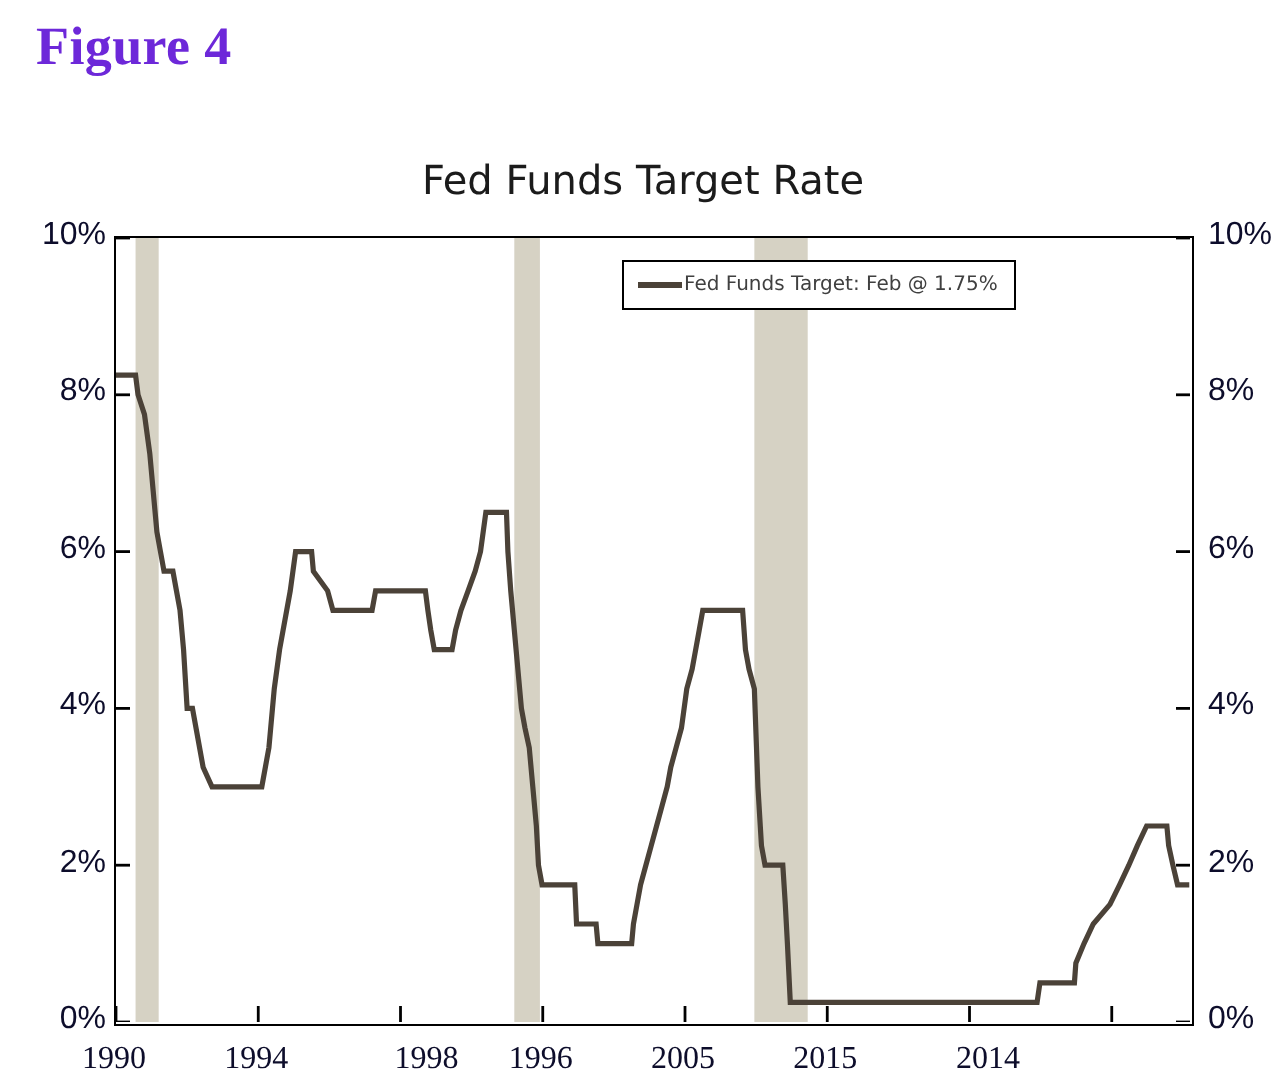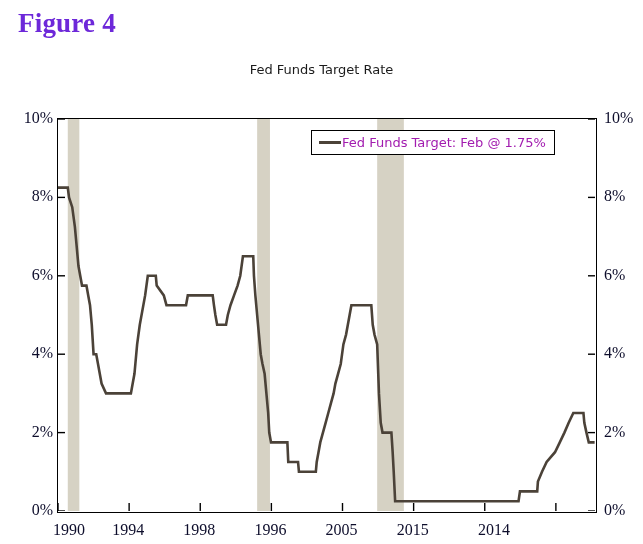--- a/index.html
+++ b/index.html
@@ -29,25 +29,25 @@
     font-weight: bold;
     font-size: 27px;
     letter-spacing: 0.2px;
     color: #6d28d9;
     white-space: nowrap;
   }
   
   #chart-title {
     position: absolute;
     left: 0;
-    top: 62px;
+    top: 78px;
     width: 643px;
     text-align: center;
     font-family: "DejaVu Sans", "Liberation Sans", sans-serif;
-    font-size: 13px;
+    font-size: 20px;
     font-weight: normal;
     color: #1b1b1b;
   }
   
   #plot-area {
     position: absolute;
     left: 57px;
     top: 118px;
     width: 540px;
     height: 395px;
@@ -60,21 +60,21 @@
   }
   #plot-svg {
     position: absolute;
     left: 0;
     top: 0;
     display: block;
   }
   
   .ytick-label {
     position: absolute;
-    font-family: Liberation Serif, serif;
+    font-family: Liberation Sans, sans-serif;
     font-size: 16px;
     color: #0d0d2b;
     white-space: nowrap;
     line-height: 1;
   }
   .ytick-label.left  { text-align: right; right: 590px; }
   .ytick-label.right { text-align: left;  left: 604px; }
   .xtick-label {
     position: absolute;
     font-family: "Liberation Serif", "DejaVu Serif", serif;
@@ -99,22 +99,22 @@
   }
   #legend-swatch {
     width: 22px;
     height: 3.2px;
     background: #4b4238;
     margin-right: 1px;
     flex: 0 0 auto;
   }
   #legend-text {
     font-family: "DejaVu Sans", "Liberation Sans", sans-serif;
-    font-size: 13px;
-    color: #a21caf;
+    font-size: 10px;
+    color: #404040;
     white-space: nowrap;
   }
 </style>
 </head>
 <body>
 
 <div id="figure-root">
 
   <div id="figure-label">Figure 4</div>
 
@@ -165,23 +165,23 @@
     </div>
   <div id="ytick-labels-right">
       <div class="ytick-label right" style="top: 502px;">0%</div>
       <div class="ytick-label right" style="top: 423.6px;">2%</div>
       <div class="ytick-label right" style="top: 345.2px;">4%</div>
       <div class="ytick-label right" style="top: 266.8px;">6%</div>
       <div class="ytick-label right" style="top: 188.4px;">8%</div>
       <div class="ytick-label right" style="top: 110px;">10%</div>
     </div>
   <div id="xtick-labels">
-      <div class="xtick-label" style="left: 39px; width: 60px; top: 522px; font-family: Liberation Serif, serif;">1990</div>
+      <div class="xtick-label" style="left: 27px; width: 60px; top: 522px; font-family: Liberation Serif, serif;">1990</div>
       <div class="xtick-label" style="left: 98.1258px; width: 60px; top: 522px;">1994</div>
-      <div class="xtick-label" style="left: 169.252px; width: 60px; top: 522px;">1998</div>
+      <div class="xtick-label" style="left: 169.252px; width: 60px; top: 522px; text-align: right;">1998</div>
       <div class="xtick-label" style="left: 240.377px; width: 60px; top: 522px;">1996</div>
       <div class="xtick-label" style="left: 311.503px; width: 60px; top: 522px;">2005</div>
       <div class="xtick-label" style="left: 382.629px; width: 60px; top: 522px;">2015</div>
       <div class="xtick-label" style="left: 464px; width: 60px; top: 522px;">2014</div>
       <div class="xtick-label" style="left: 521px; width: 60px; top: 522px; margin-top: 32px;">2018</div>
     </div>
 
   <div id="legend-box">
     <span id="legend-swatch"></span>
     <span id="legend-text">Fed Funds Target: Feb @ 1.75%</span>

